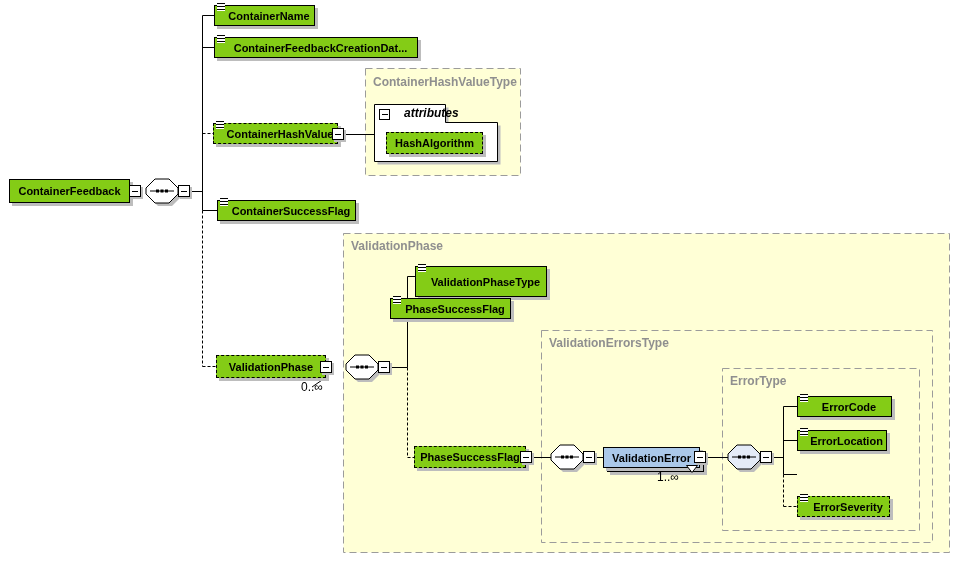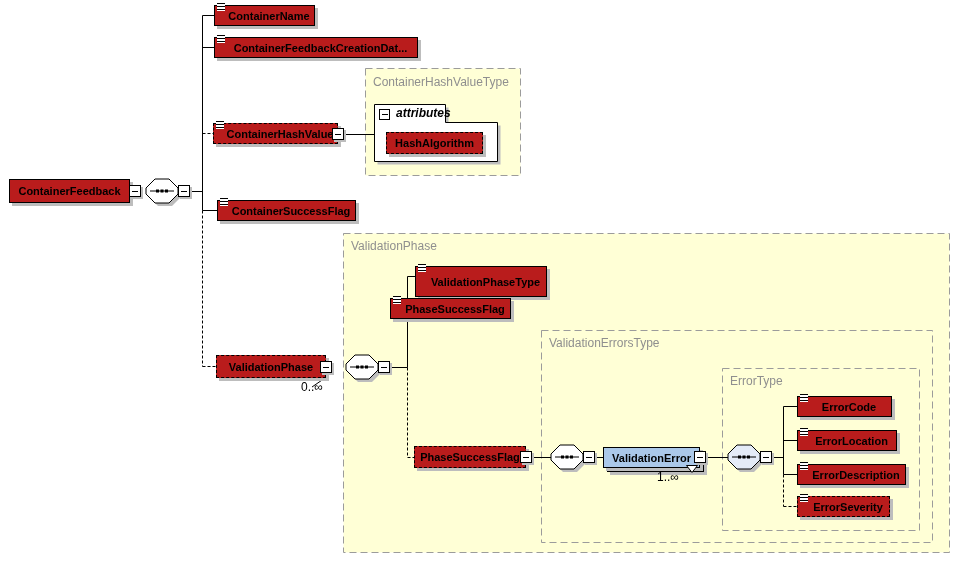--- a/index.html
+++ b/index.html
@@ -1,34 +1,34 @@
 <!DOCTYPE html>
 <html><head>
 <meta charset="utf-8">
 <style>
   html,body{margin:0;padding:0;background:#fff;}
   #canvas{position:relative;width:958px;height:566px;background:#ffffff;overflow:hidden;
           font-family:"Liberation Sans",sans-serif;}
   #wires{position:absolute;left:0;top:0;z-index:1;}
-  .box{position:absolute;z-index:2;background:#b91c1c;border:1px solid #000;
+  .box{position:absolute;z-index:2;background:#84cc16;border:1px solid #000;
        box-shadow:3px 3px 0 #bdbdbd;display:flex;align-items:center;justify-content:center;
        font-size:11px;font-weight:bold;color:#000;white-space:nowrap;box-sizing:border-box;}
   .box.dashed{border-style:dashed;}
   .box.blue{background:#abc8e9;}
   .box.back{z-index:1;}
   .box.icon{padding-left:9px;}
   .eicon{position:absolute;left:2px;top:-3px;width:8px;height:8px;z-index:3;
          background:repeating-linear-gradient(#000 0 1px,#ffffff 1px 3px);}
   .minus{position:absolute;z-index:3;width:12px;height:12px;background:#fff;border:1px solid #000;
          box-sizing:border-box;box-shadow:2px 2px 0 #bdbdbd;display:flex;align-items:center;justify-content:center;}
   .minus i{display:block;width:6px;height:1px;background:#000;}
   .minus.flat{box-shadow:none;width:11px;height:11px;}
-  .typetitle{position:absolute;z-index:2;font-size:12px;font-weight:normal;color:#8f8f8f;white-space:nowrap;}
+  .typetitle{position:absolute;z-index:2;font-size:12px;font-weight:bold;color:#8f8f8f;white-space:nowrap;}
   .occurs{position:absolute;z-index:3;font-size:12px;color:#000;white-space:nowrap;}
-  .attrlabel{position:absolute;z-index:3;font-size:12px;font-weight:bold;font-style:italic;color:#000;white-space:nowrap;}
+  .attrlabel{position:absolute;z-index:3;font-size:12px;font-weight:bold;font-style:italic;color:#000;white-space:nowrap;margin-left:8px;}
   .tri{position:absolute;z-index:4;}
 </style>
 </head>
 <body>
 
 <div id="canvas">
 
   <svg id="wires" width="958" height="566" viewBox="0 0 958 566">
 
     <g>
@@ -198,26 +198,22 @@
   </svg>
   <div class="occurs" style="left:657px;top:470px">1..∞</div>
 
   <div class="minus" style="left:760px;top:451px">
       <i></i>
     </div>
   <div class="box icon" style="left:797px;top:396px;width:95px;height:21px">
     <span class="eicon"></span>
     <span>ErrorCode</span>
   </div>
-  <div class="box icon" style="left:797px;top:430px;width:100px;height:21px">
+  <div class="box icon" style="left:797px;top:430px;width:90px;height:21px">
     <span class="eicon"></span>
     <span>ErrorLocation</span>
   </div>
-  <div class="box icon" style="left:797px;top:464px;width:109px;height:21px">
-    <span class="eicon"></span>
-    <span>ErrorDescription</span>
-  </div>
   <div class="box icon dashed" style="left:797px;top:496px;width:93px;height:21px">
     <span class="eicon"></span>
     <span>ErrorSeverity</span>
   </div>
 
 </div>
 
 </body></html>

